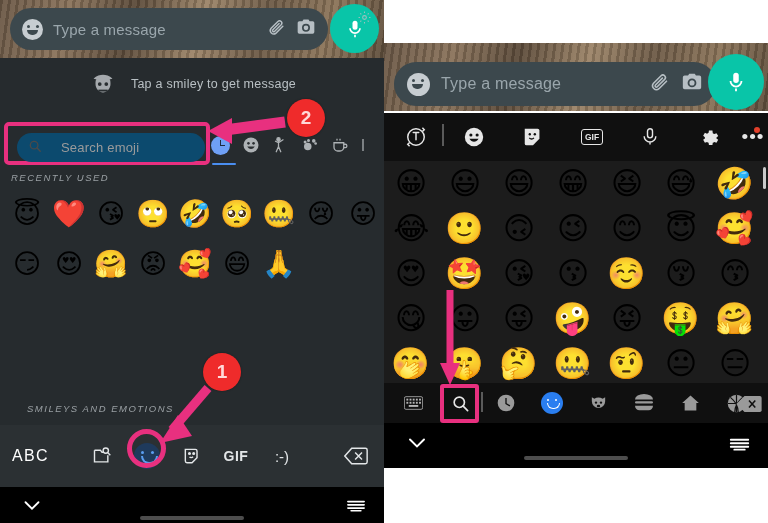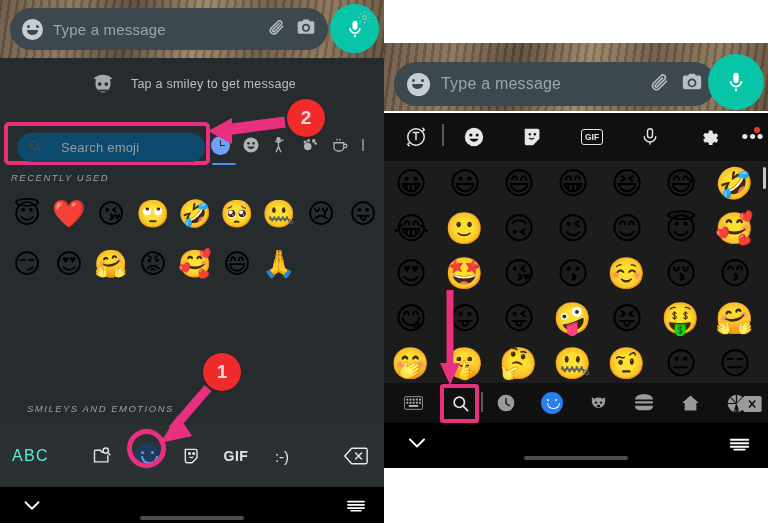--- a/index.html
+++ b/index.html
@@ -111,21 +111,21 @@
   .emoji-cell {
     width: 42px; height: 50px; display: flex; align-items: center; justify-content: center;
     font-size: 27px; line-height: 1;
     font-family: "DejaVu Sans", sans-serif;
   }
 
   .kbrow {
     position: absolute; left: 0; top: 425px; width: 384px; height: 62px;
     background: #2b3033; display: flex; align-items: center;
   }
-  .kb-abc { position: absolute; left: 12px; color: #5eead4; font-size: 16px; letter-spacing: 1.3px; }
+  .kb-abc { position: absolute; left: 12px; color: #ffffff; font-size: 16px; letter-spacing: 1.3px; }
   .kb-item {
     position: absolute; display: flex; align-items: center; justify-content: center;
     width: 40px; height: 40px; top: 11px;
   }
   .kb-gif { color: #e3e6e8; font-size: 14px; font-weight: bold; letter-spacing: .5px; }
   .kb-text { color: #e3e6e8; font-size: 15px; }
   .smiley-active {
     width: 26px; height: 26px; border-radius: 50%; background: #1f3a5c; position: relative;
   }
   .smiley-active::before {

